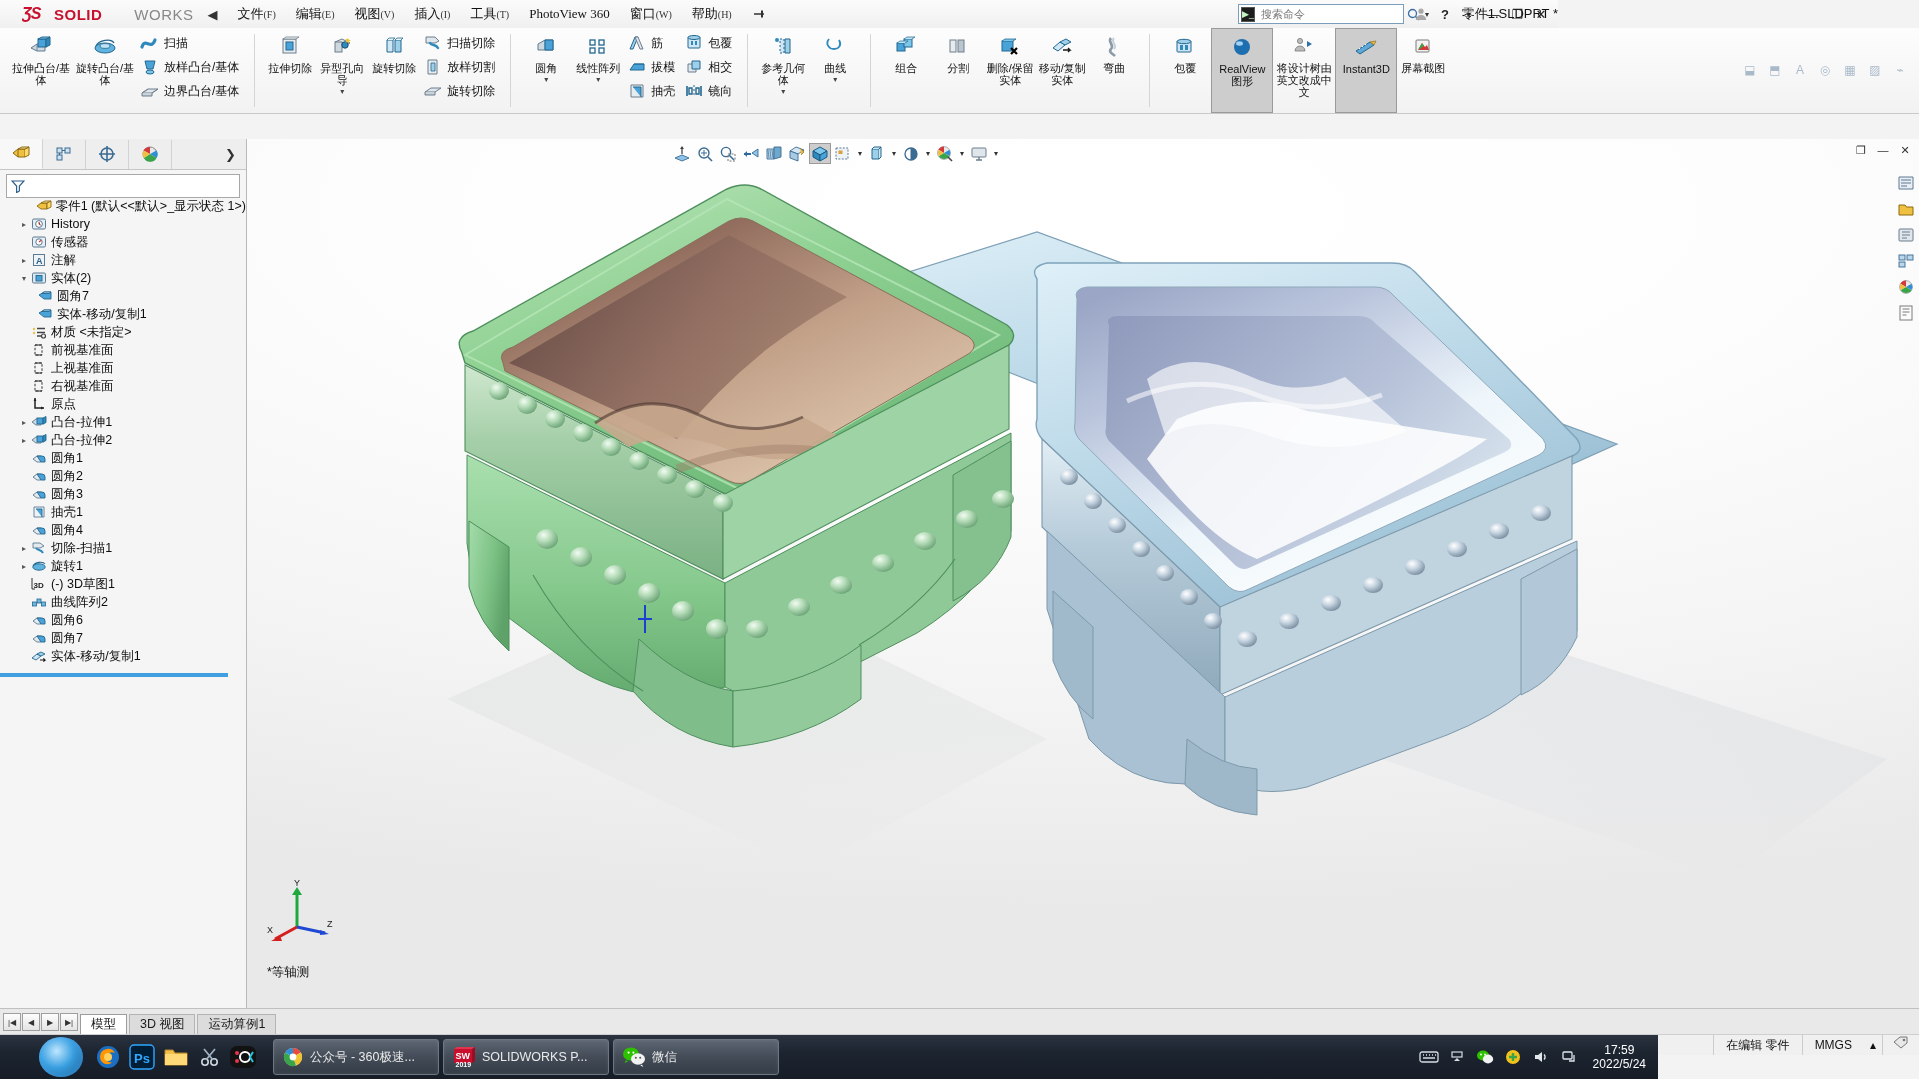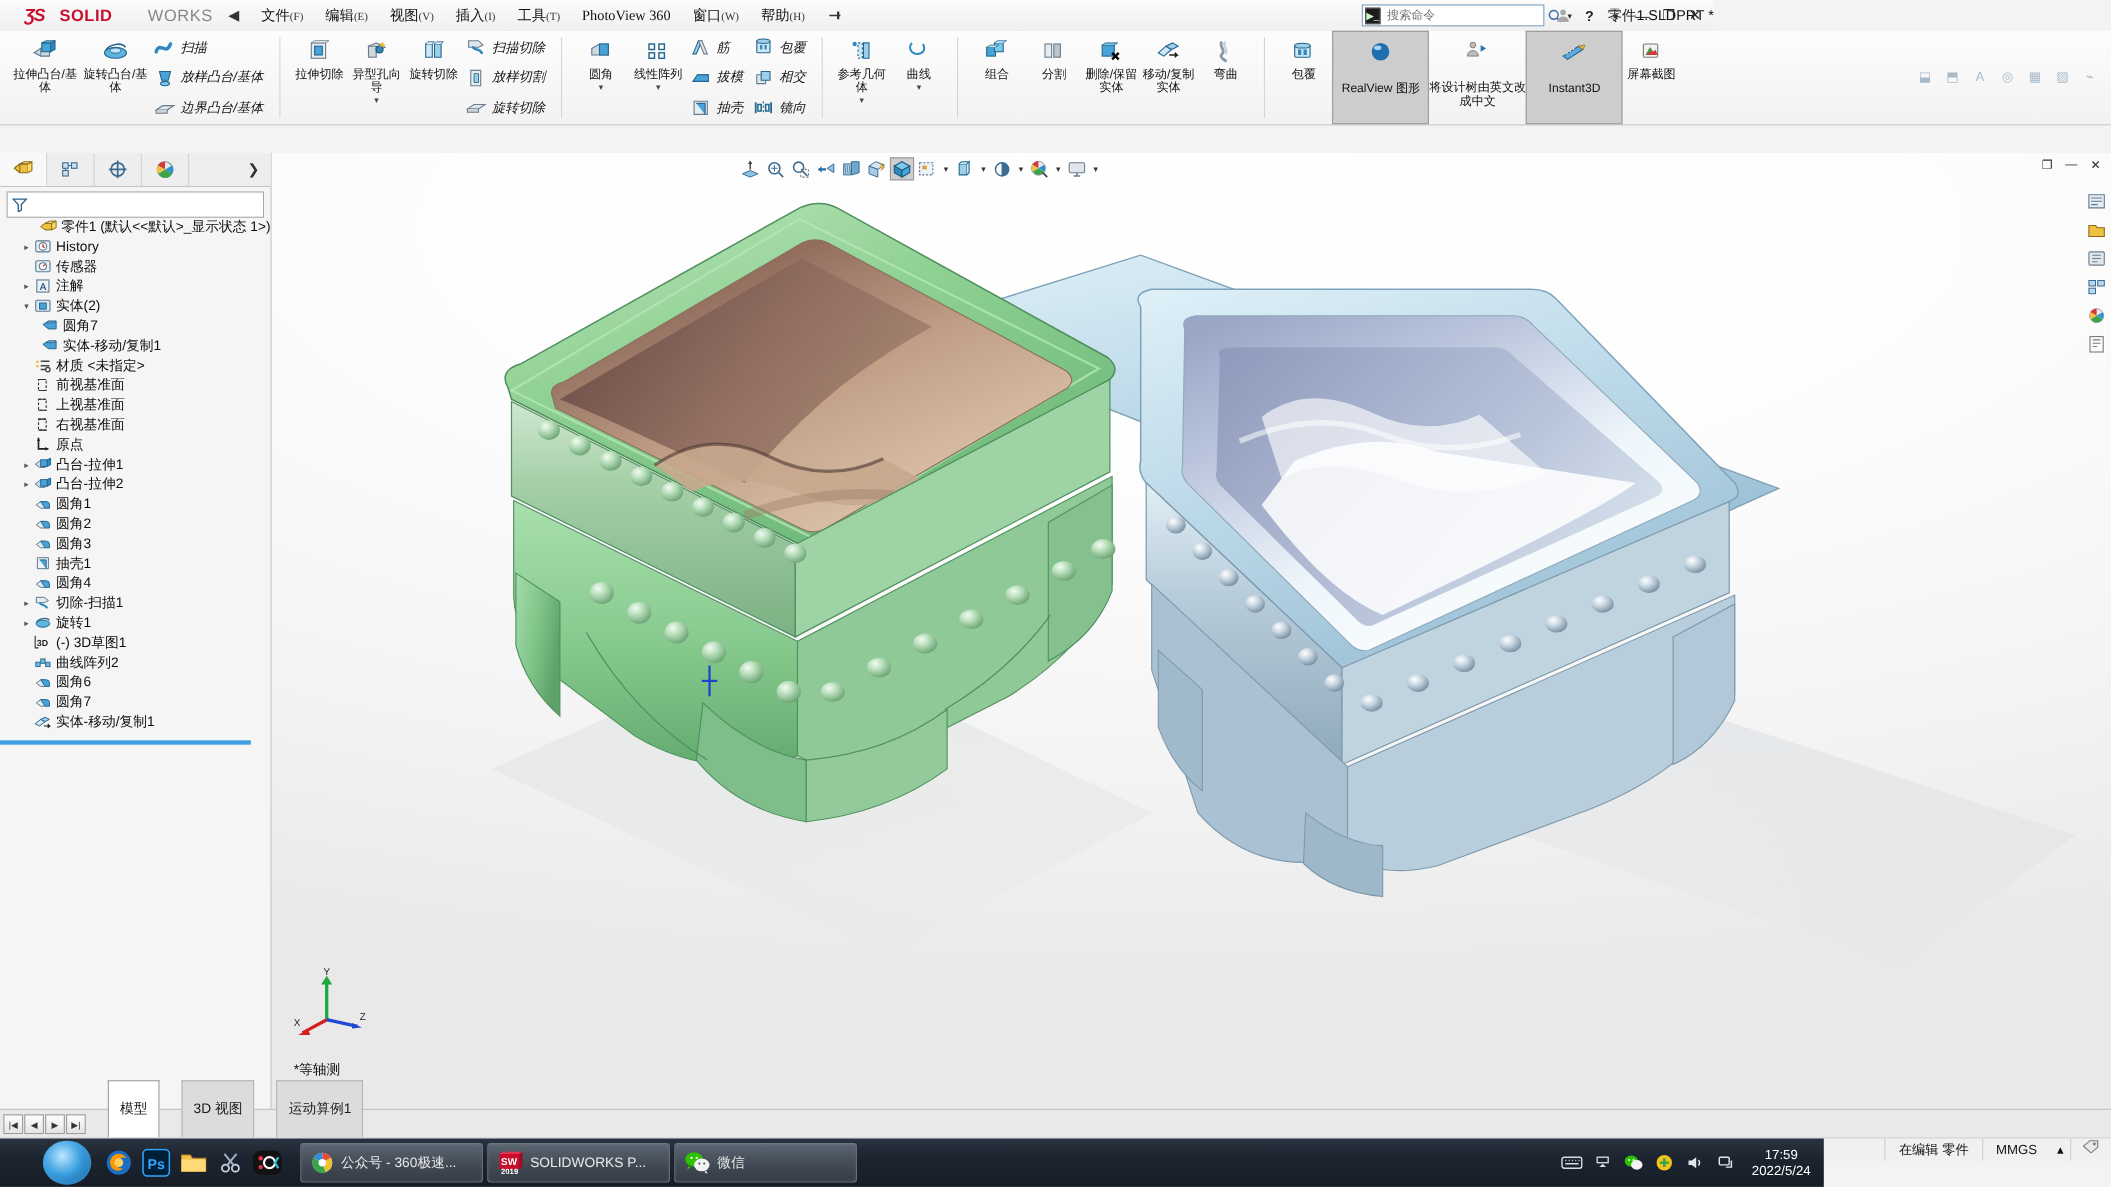--- a/index.html
+++ b/index.html
@@ -66,28 +66,28 @@
   .rsep{width:1px;background:#d5d5d5;margin:6px 4px;}
   .big-btn{
     width:52px;display:flex;flex-direction:column;align-items:center;
     justify-content:flex-start;padding-top:6px;cursor:default;
     text-align:center;
   }
   .big-btn.active{background:#cdcdcd;border:1px solid #9a9a9a;box-sizing:border-box;}
   .big-btn .ic{height:26px;display:flex;align-items:center;justify-content:center;}
   .big-btn .lbl{font-size:11px;line-height:12px;color:#111;margin-top:2px;word-break:break-all;}
   .big-btn .dd{font-size:8px;color:#444;margin-top:1px;}
-  .small-col{display:flex;flex-direction:column;justify-content:space-between;padding:3px 0;font-style:italic;}
+  .small-col{display:flex;flex-direction:column;justify-content:flex-start;padding:3px 0;}
   .small-btn{
     display:flex;align-items:center;height:24px;padding:0 6px 0 2px;cursor:default;
   }
   .small-btn .ic{width:22px;height:20px;display:flex;align-items:center;justify-content:center;}
   .small-btn .lbl{font-size:12px;color:#111;margin-left:3px;white-space:nowrap;}
   .wide-btn{width:64px;}
-  .wider-btn{width:88px;gap:12px;}
+  .wider-btn{width:62px;}
 
   .ribbon-right{
     position:absolute;right:8px;top:32px;display:flex;flex-direction:column;gap:3px;
     opacity:.45;
   }
   .rr-row{display:flex;gap:3px;}
   .rr-ic{width:22px;height:20px;display:flex;align-items:center;justify-content:center;
     font-size:12px;color:#4a6f93;}
 
   
@@ -169,22 +169,22 @@
   .bottombar{
     position:absolute;left:0;bottom:44px;width:1919px;height:26px;
     background:#e9e9e9;border-top:1px solid #c0c0c0;display:flex;align-items:center;
   }
   .navbtns{display:flex;align-items:center;padding-left:3px;gap:1px;}
   .navbtn{
     width:16px;height:16px;border:1px solid #9f9f9f;background:linear-gradient(#fdfdfd,#e4e4e4);
     display:flex;align-items:center;justify-content:center;font-size:8px;color:#333;cursor:default;
   }
   .btab{
-    height:20px;line-height:19px;padding:16px 10px;font-size:12.5px;
-    background:#dcdcdc;border:1px solid #b4b4b4;border-bottom:none;margin-left:20px;cursor:default;
+    height:20px;line-height:19px;padding:0 10px;font-size:12.5px;
+    background:#dcdcdc;border:1px solid #b4b4b4;border-bottom:none;margin-left:2px;cursor:default;
     align-self:flex-end;
   }
   .btab.active{background:#fff;border-color:#9c9c9c;}
   .statusbar{
     position:absolute;left:0;bottom:24px;width:1919px;height:20px;
     background:#f0f0f0;border-top:1px solid #cfcfcf;
     display:flex;align-items:center;font-size:12px;color:#111;
   }
   .status-left{padding-left:6px;}
   .status-right{margin-left:auto;display:flex;align-items:center;height:20px;}

